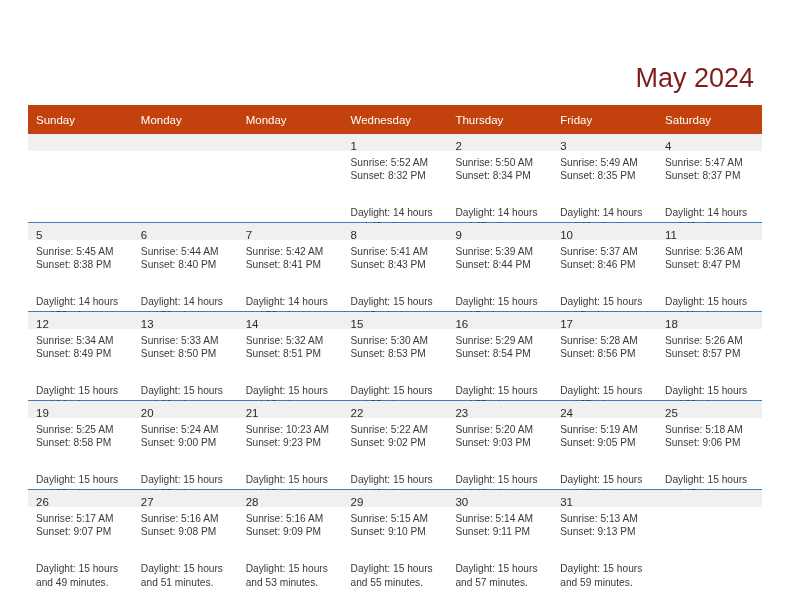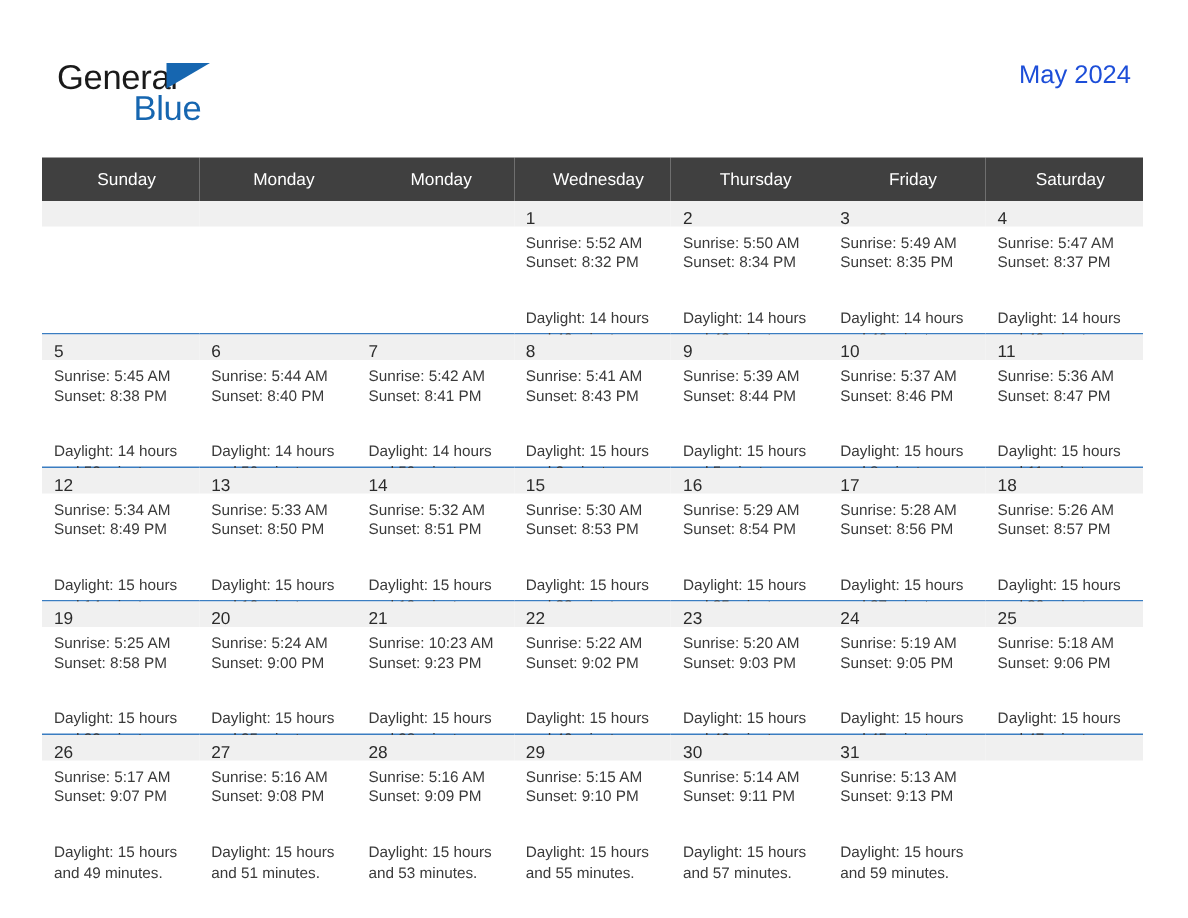--- a/index.html
+++ b/index.html
@@ -61,48 +61,49 @@
     letter-spacing: -0.2px;
     font-family: "Liberation Sans", sans-serif;
   }
   .title-block {
     position: absolute;
     right: 38px;
     top: 34px;
     text-align: right;
   }
   .cal-title {
-    font-size: 17px;
-    color: #1d4ed8;
+    font-size: 27px;
+    color: #7f1d1d;
     font-family: "Liberation Sans", sans-serif;
     line-height: 32px;
+    margin-top: 28px;
   }
   .cal-subtitle {
     font-size: 14.5px;
     color: #2b2b2b;
     font-family: "Liberation Sans", sans-serif;
     line-height: 20px;
     margin-top: 4px;
   }
 
   
   .calendar {
     position: absolute;
     left: 28px;
     top: 105px;
     width: 734px;
     border-collapse: collapse;
     table-layout: fixed;
   }
   .calendar th {
-    background: #404040;
+    background: #c2410c;
     color: #ffffff;
     font-size: 11.5px;
     font-weight: normal;
-    text-align: center;
+    text-align: left;
     padding: 5px 0 5px 8px;
     height: 19px;
     font-family: "Liberation Sans", sans-serif;
   }
   .calendar td {
     vertical-align: top;
     padding: 0;
     width: 104.85px;
     height: 88px;
     border-top: 1px solid #3a7dc1;
@@ -145,25 +146,20 @@
     margin-top: 24px;
   }
 </style>
 </head>
 <body>
 
 <div class="page">
 
   <div class="header">
 
-    <div class="logo">
-      <span class="logo-general">General</span>
-      <span class="logo-triangle"></span>
-      <span class="logo-blue">Blue</span>
-    </div>
 
     <div class="title-block">
       <div class="cal-title">May 2024</div>
     </div>
 
   </div>
 
   <table class="calendar">
     <thead>
       <tr>

